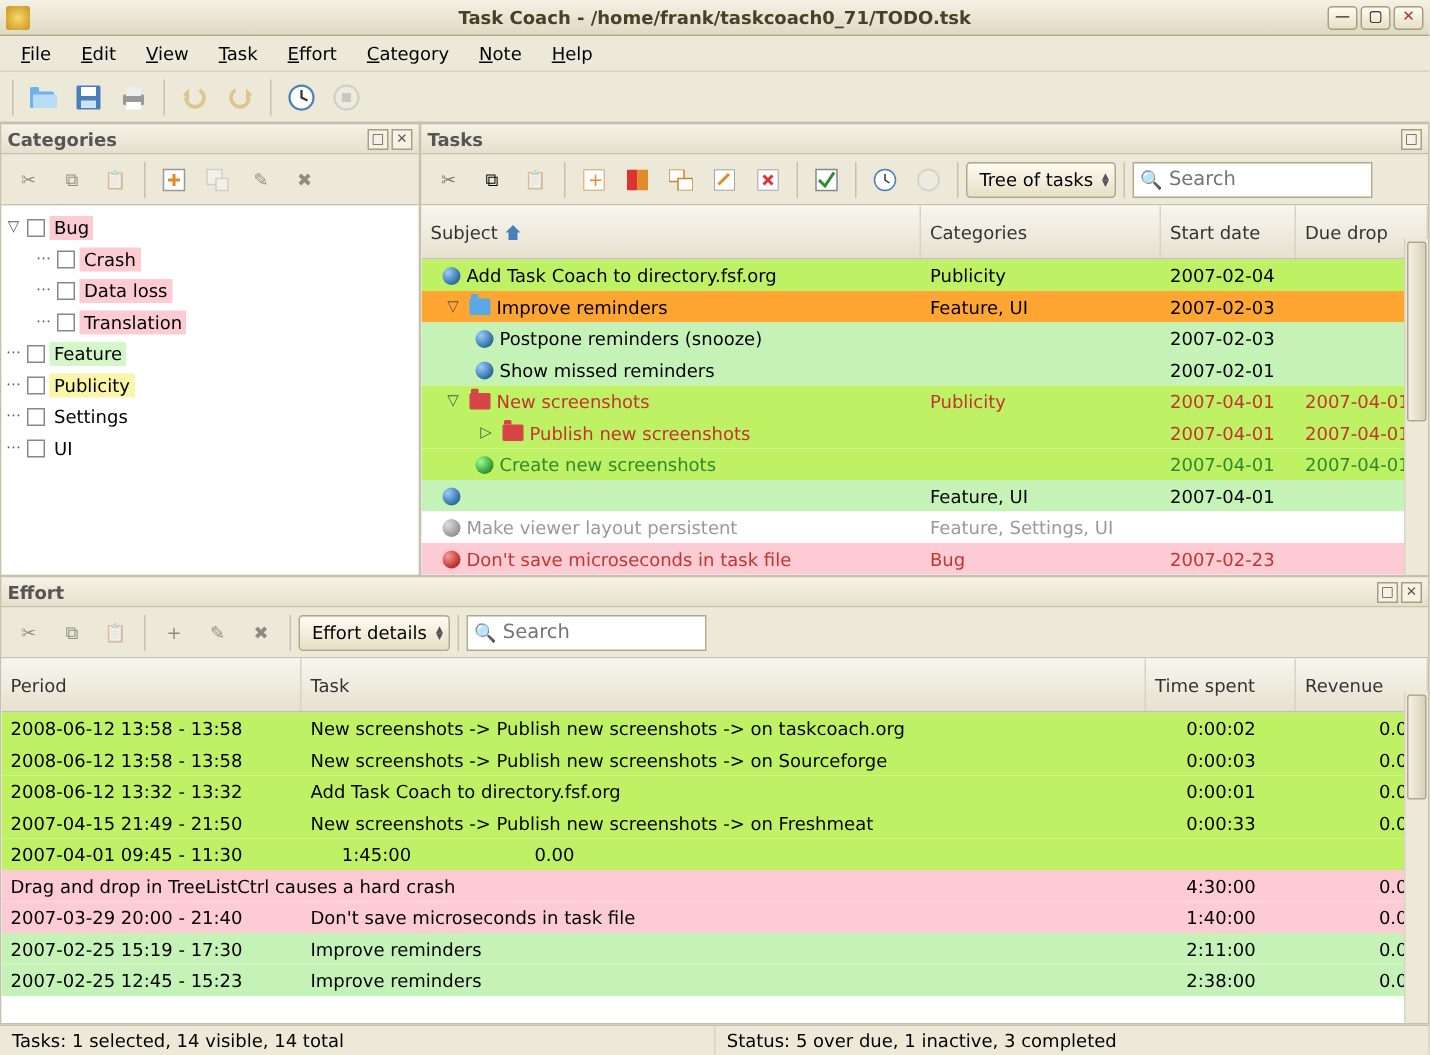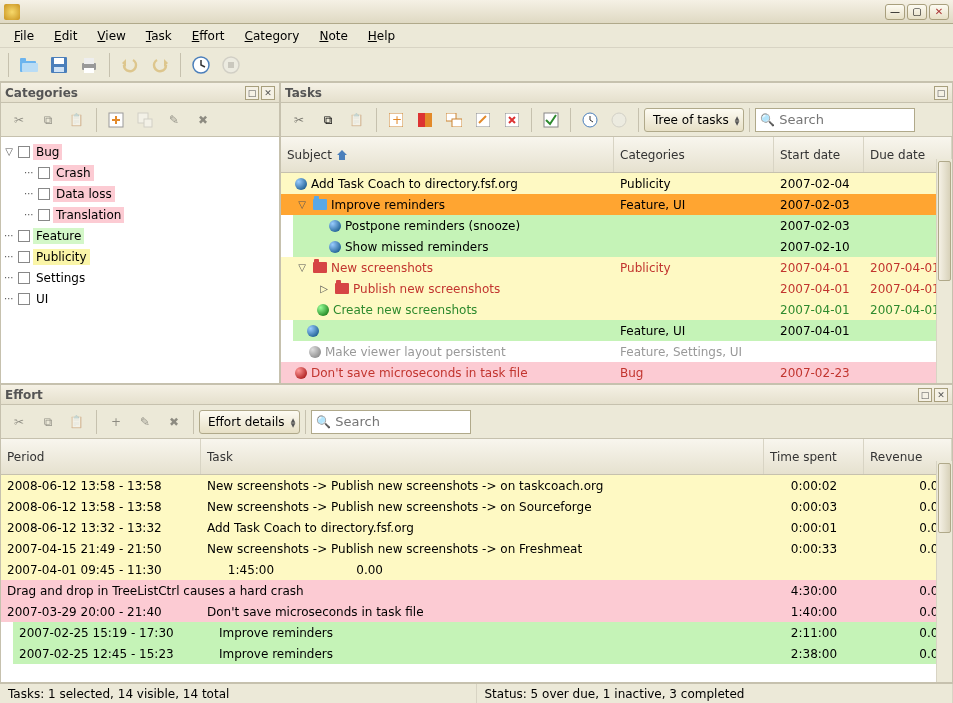--- a/index.html
+++ b/index.html
@@ -51,23 +51,23 @@
 
 
 .thead { display: flex; height: 36px; background: linear-gradient(to bottom,#f8f6ee,#e6e1cf); border-bottom: 1px solid #c6c1ae; position: sticky; top: 0; }
 .th { padding: 3px 6px; border-right: 1px solid #d8d4c4; color: #333; display: flex; align-items: center; gap: 4px; }
 .tbody .tr { display: flex; height: 21px; align-items: center; }
 .td { padding: 2px 6px; white-space: nowrap; overflow: hidden; }
 .col-subject { flex: 1; display: flex; align-items: center; gap: 4px; }
 .col-cat { width: 160px; }
 .col-start { width: 90px; }
 .col-due { width: 88px; }
-.task-yellow { background: #fef9c3; }
+.task-yellow { background: #bef264; }
 .task-orange { background: #ffa531; }
-.task-green { background: #c5f3b7; margin-left: 12px; }
+.task-green { background: #c5f3b7; }
 .task-pink { background: #fccbd3; }
 .task-white { background: #fff; }
 .red-text { color: #c2352f; }
 .green-text { color: #2e8a2e; }
 .gray-text { color: #999; }
 .ball { width: 12px; height: 12px; border-radius: 50%; display: inline-block; flex-shrink: 0; }
 .ball-blue { background: radial-gradient(circle at 30% 30%, #9cf, #047); }
 .ball-green { background: radial-gradient(circle at 30% 30%, #9f9, #060); }
 .ball-gray { background: radial-gradient(circle at 30% 30%, #ddd, #777); }
 .ball-red { background: radial-gradient(circle at 30% 30%, #f99, #900); }
@@ -93,20 +93,21 @@
 
 .statusbar { position: absolute; bottom: 0; left: 0; right: 0; height: 20px; background: #ece9d8; border-top: 1px solid #c6c1ae; display: flex; }
 .statuscell { padding: 2px 8px; border-right: 1px solid #d8d4c4; display: flex; align-items: center; }
 .statuscell:first-child { width: 50%; }
 </style>
 </head>
 <body>
 
 <div class="titlebar">
   <span style="width:16px;height:16px;background:radial-gradient(circle,#f7d96b,#c9931f);border-radius:2px;margin-right:6px"></span>
+  <span class="title">Task Coach - /home/frank/taskcoach0_71/TODO.tsk</span>
   <span class="spacer"></span>
   <span class="winbtn">—</span>
   <span class="winbtn">▢</span>
   <span class="winbtn close">✕</span>
 </div>
 
 <div class="menubar" id="menubar">
     <span class="menuitem"><span class="u">F</span>ile</span>
     <span class="menuitem"><span class="u">E</span>dit</span>
     <span class="menuitem"><span class="u">V</span>iew</span>
@@ -318,21 +319,21 @@
       <div class="pane-body">
         <div class="thead">
           <div class="th col-subject">
               <span>Subject</span> 
               <svg width="12" height="12">
                 <path d="M1 6 L6 1 L11 6 L9 6 L9 11 L3 11 L3 6 Z" fill="#4b7fbb"></path>
               </svg>
             </div>
           <div class="th col-cat">Categories</div>
           <div class="th col-start">Start date</div>
-          <div class="th col-due">Due date</div>
+          <div class="th col-due">Due drop</div>
         </div>
         <div class="tbody" id="task-body">
             <div class="tr task-yellow">
               <div class="td col-subject " style="padding-left:14px">
                 <span class="ball ball-blue"></span>
                 <span>Add Task Coach to directory.fsf.org</span>
               </div>
               <div class="td col-cat ">Publicity</div>
               <div class="td col-start ">2007-02-04</div>
               <div class="td col-due "></div>
@@ -355,21 +356,21 @@
               <div class="td col-cat "></div>
               <div class="td col-start ">2007-02-03</div>
               <div class="td col-due "></div>
             </div>
             <div class="tr task-green">
               <div class="td col-subject " style="padding-left:36px">
                 <span class="ball ball-blue"></span>
                 <span>Show missed reminders</span>
               </div>
               <div class="td col-cat "></div>
-              <div class="td col-start ">2007-02-10</div>
+              <div class="td col-start ">2007-02-01</div>
               <div class="td col-due "></div>
             </div>
             <div class="tr task-yellow">
               <div class="td col-subject red-text" style="padding-left:14px">
                 <span class="tw" style="width:14px">▽</span>
                 <span class="folder folder-red"></span>
                 <span>New screenshots</span>
               </div>
               <div class="td col-cat red-text">Publicity</div>
               <div class="td col-start red-text">2007-04-01</div>
@@ -396,21 +397,21 @@
             </div>
             <div class="tr task-green">
               <div class="td col-subject " style="padding-left:14px">
                 <span class="ball ball-blue"></span>
               </div>
               <div class="td col-cat ">Feature, UI</div>
               <div class="td col-start ">2007-04-01</div>
               <div class="td col-due "></div>
             </div>
             <div class="tr task-white">
-              <div class="td col-subject gray-text" style="padding-left:28px">
+              <div class="td col-subject gray-text" style="padding-left:14px">
                 <span class="ball ball-gray"></span>
                 <span>Make viewer layout persistent</span>
               </div>
               <div class="td col-cat gray-text">Feature, Settings, UI</div>
               <div class="td col-start gray-text"></div>
               <div class="td col-due gray-text"></div>
             </div>
             <div class="tr task-pink">
               <div class="td col-subject red-text" style="padding-left:14px">
                 <span class="ball ball-red"></span>

